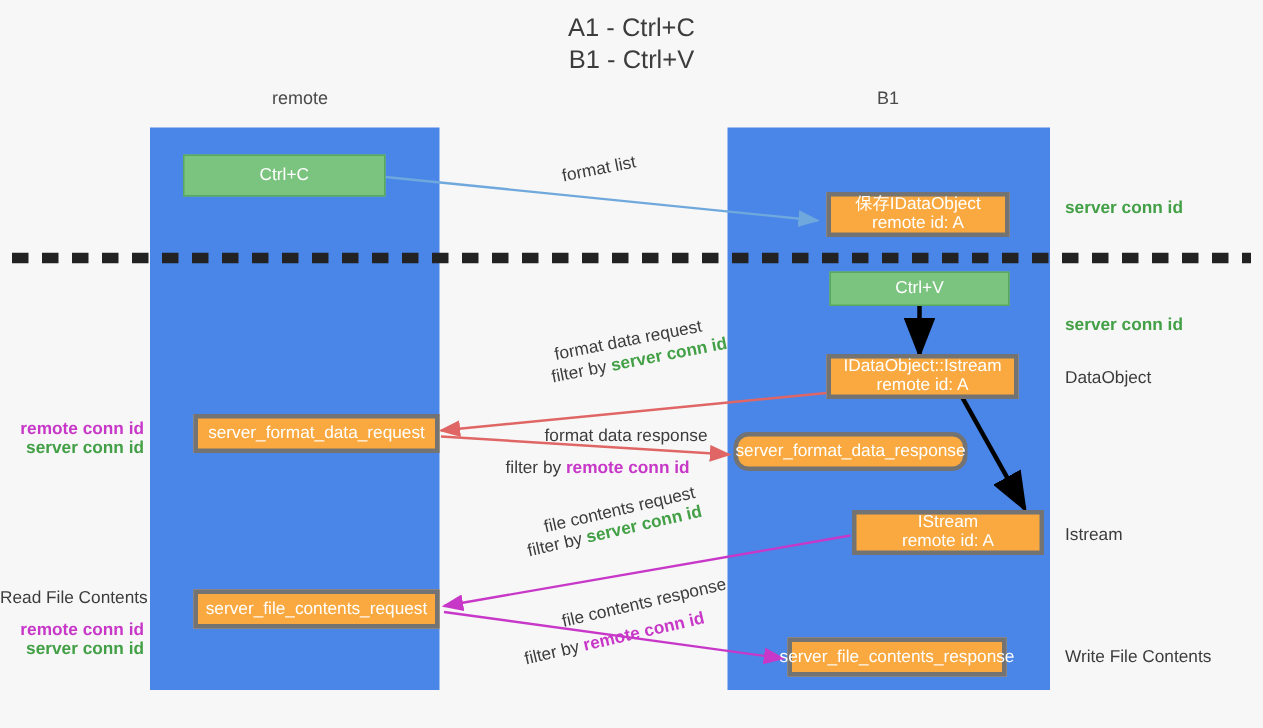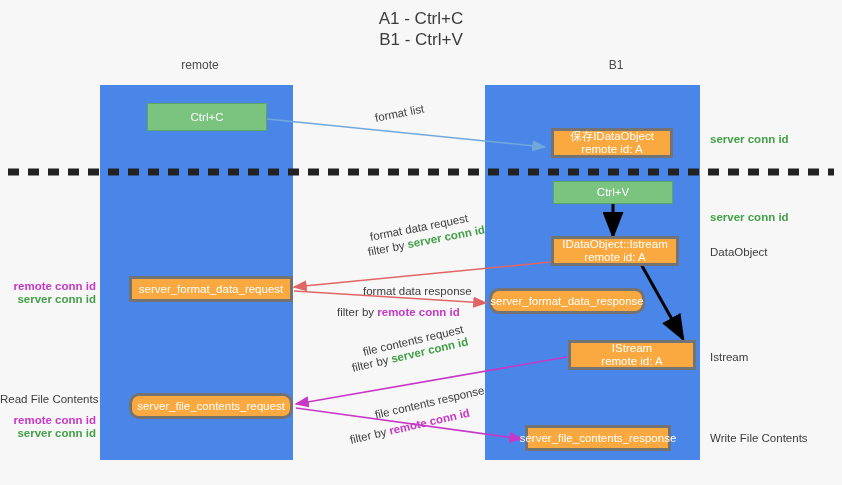--- a/index.html
+++ b/index.html
@@ -58,21 +58,21 @@
 <body>
 
 <div id="stage">
 
   <div class="title">A1 - Ctrl+C
 B1 - Ctrl+V</div>
 
   <div class="col-head" style="left:140px;top:58px;width:120px;">
     <span class="small">remote</span>
   </div>
-  <div class="col-head" style="left:556px;top:58px;width:120px;">
+  <div class="col-head" style="left:532px;top:58px;width:120px;">
     <span class="big">B1</span>
   </div>
 
   <div class="lane" id="lane-a1"></div>
   <div class="lane" id="lane-b1"></div>
 
   <svg id="wires" viewBox="0 0 842 485">
     <defs>
       <marker id="ar-blue" markerWidth="9" markerHeight="7" refX="8" refY="3.5" orient="auto">
         <path d="M0,0 L9,3.5 L0,7 z" fill="#6fa8dc"></path>
@@ -98,29 +98,29 @@
 
     <path d="M294,291 L486,303" stroke="#e06666" stroke-width="1.6" fill="none" marker-end="url(#ar-red)"></path>
 
     <path d="M641,264 L683,339" stroke="#000000" stroke-width="3" fill="none" marker-end="url(#ar-black)"></path>
 
     <path d="M567,357 L296,404" stroke="#c838c8" stroke-width="1.6" fill="none" marker-end="url(#ar-magenta)"></path>
 
     <path d="M296,408 L522,439" stroke="#c838c8" stroke-width="1.6" fill="none" marker-end="url(#ar-magenta)"></path>
   </svg>
 
-  <div class="box green" style="left:147px;top:103px;width:120px;height:28px;">
+  <div class="box green" style="left:122px;top:103px;width:135px;height:28px;">
     <span>Ctrl+C</span>
   </div>
 
   <div class="box orange" style="left:129px;top:276px;width:164px;height:26px;">
     <span>server_format_data_request</span>
   </div>
 
-  <div class="box orange" style="left:129px;top:393px;width:164px;height:26px;border-radius:10px;">
+  <div class="box orange" style="left:129px;top:393px;width:164px;height:26px;">
     <span>server_file_contents_request</span>
   </div>
 
   <div class="box orange" style="left:551px;top:128px;width:122px;height:30px;flex-direction:column;">
     <span>保存IDataObject</span>
     <span class="l2">remote id: A</span>
   </div>
 
   <div class="box green" style="left:553px;top:181px;width:120px;height:23px;">
     <span>Ctrl+V</span>

